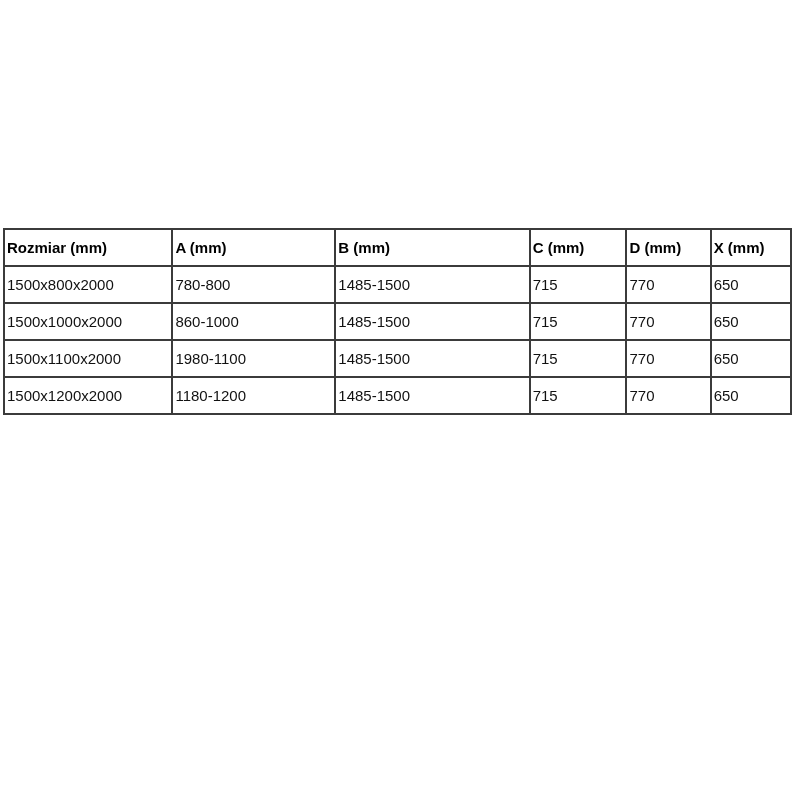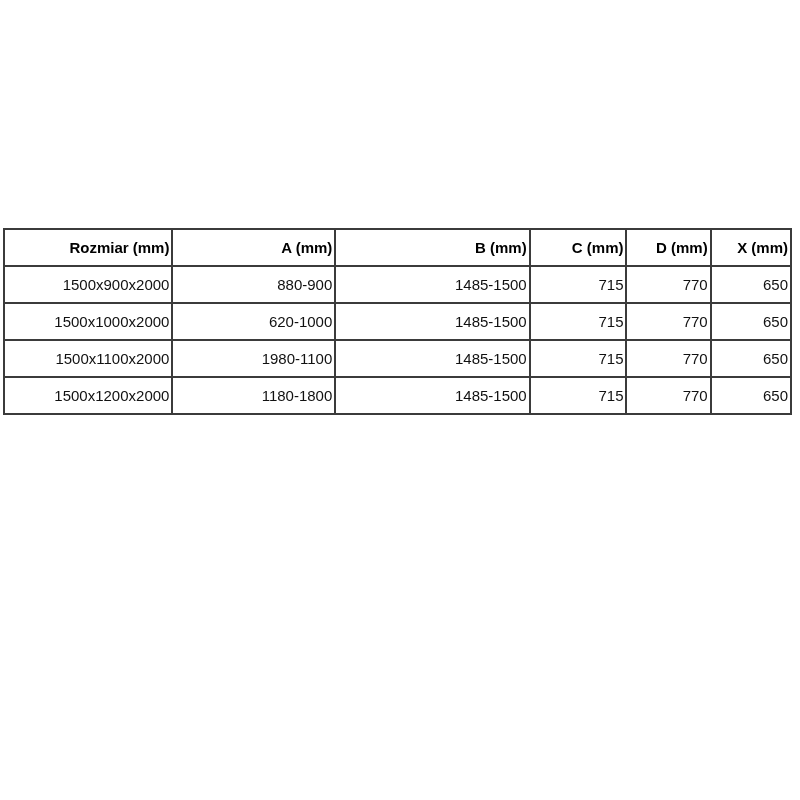--- a/index.html
+++ b/index.html
@@ -23,21 +23,21 @@
   table {
     border-collapse: collapse;
     width: 100%;
     table-layout: fixed;
     background: #ffffff;
   }
   th, td {
     border: 2px solid #3b3b3b;
     height: 35px;
     padding: 0 2px;
-    text-align: right;
+    text-align: left;
     vertical-align: middle;
     font-size: 15px;
     color: #111111;
     white-space: nowrap;
     overflow: hidden;
   }
   th {
     font-weight: bold;
     color: #000000;
   }
@@ -66,46 +66,46 @@
           <th>Rozmiar (mm)</th>
           <th>A (mm)</th>
           <th>B (mm)</th>
           <th>C (mm)</th>
           <th>D (mm)</th>
           <th>X (mm)</th>
         </tr>
     </thead>
     <tbody id="table-body">
         <tr>
-          <td>1500x900x2000</td>
-          <td>880-900</td>
+          <td>1500x800x2000</td>
+          <td>780-800</td>
           <td>1485-1500</td>
           <td>715</td>
           <td>770</td>
           <td>650</td>
         </tr>
         <tr>
           <td>1500x1000x2000</td>
-          <td>620-1000</td>
+          <td>860-1000</td>
           <td>1485-1500</td>
           <td>715</td>
           <td>770</td>
           <td>650</td>
         </tr>
         <tr>
           <td>1500x1100x2000</td>
           <td>1980-1100</td>
           <td>1485-1500</td>
           <td>715</td>
           <td>770</td>
           <td>650</td>
         </tr>
         <tr>
           <td>1500x1200x2000</td>
-          <td>1180-1800</td>
+          <td>1180-1200</td>
           <td>1485-1500</td>
           <td>715</td>
           <td>770</td>
           <td>650</td>
         </tr>
       </tbody>
   </table>
 </div>
 
 </body></html>

